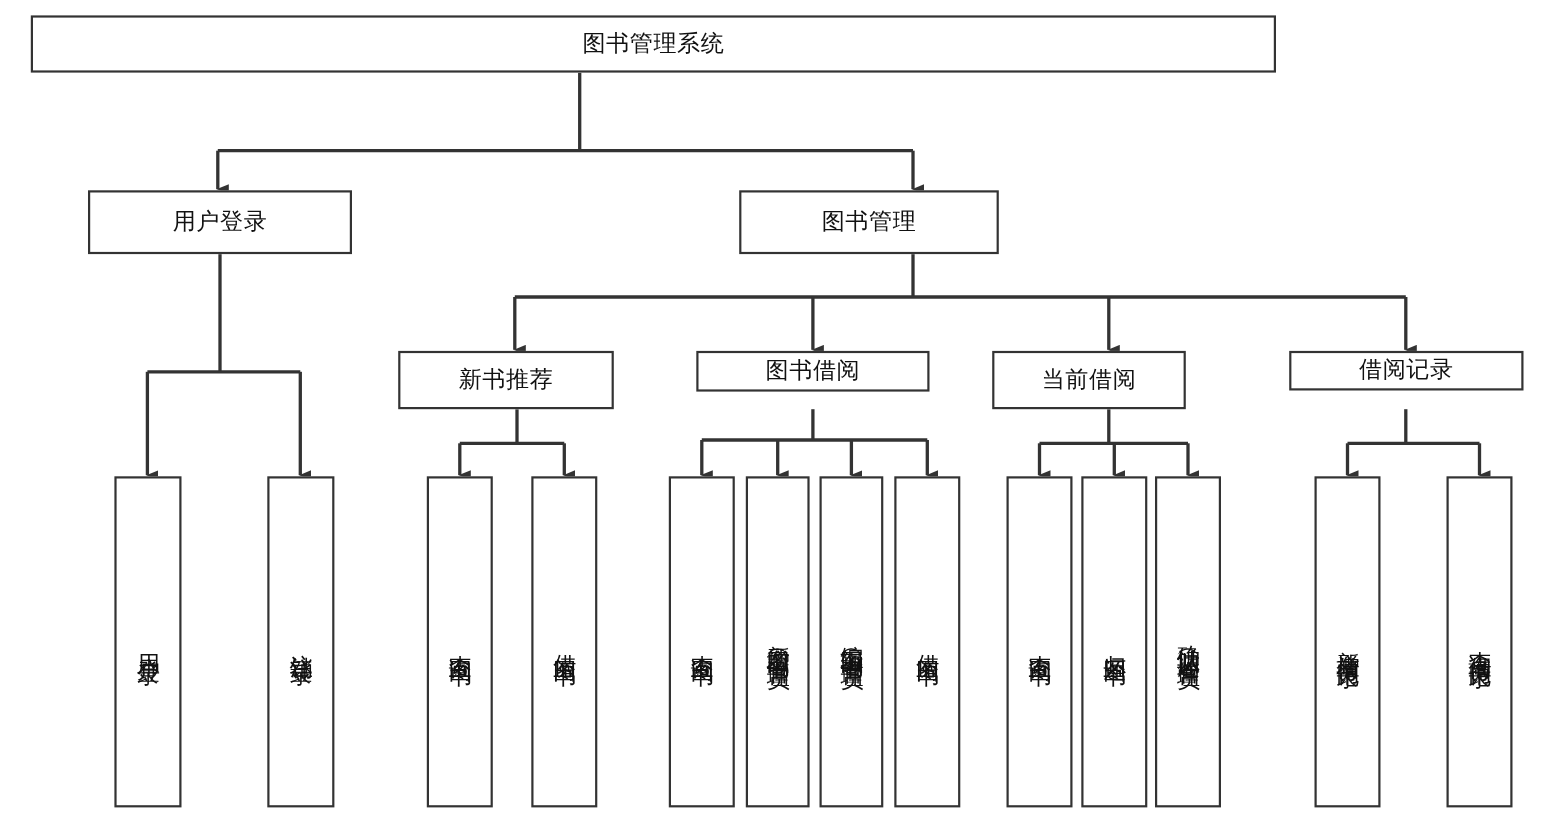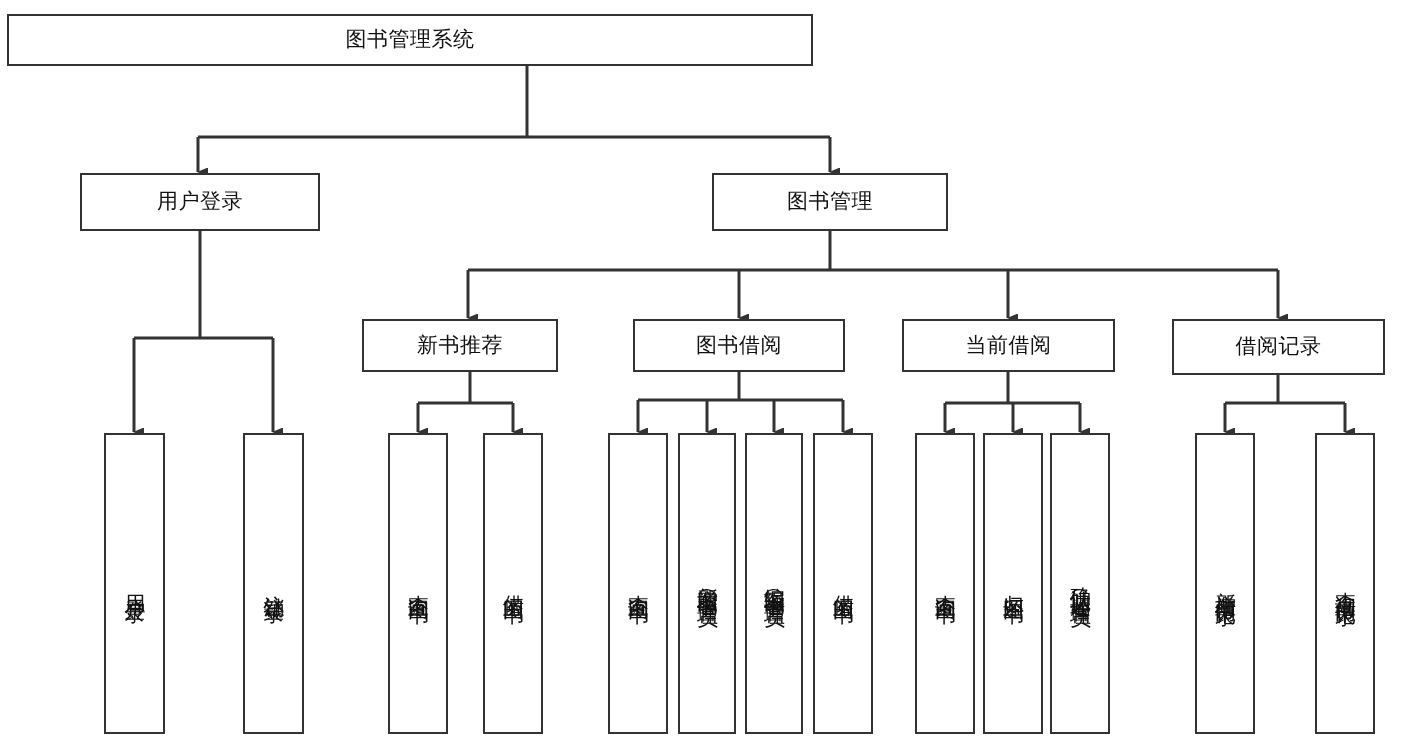--- a/index.html
+++ b/index.html
@@ -106,43 +106,43 @@
         <line x1="945" y1="403" x2="945" y2="432" marker-end="url(#arrowhead)"></line>
         <line x1="1013" y1="403" x2="1013" y2="432" marker-end="url(#arrowhead)"></line>
         <line x1="1080" y1="403" x2="1080" y2="432" marker-end="url(#arrowhead)"></line>
         <line x1="1278" y1="372" x2="1278" y2="403"></line>
         <line x1="1225" y1="403" x2="1345" y2="403"></line>
         <line x1="1225" y1="403" x2="1225" y2="432" marker-end="url(#arrowhead)"></line>
         <line x1="1345" y1="403" x2="1345" y2="432" marker-end="url(#arrowhead)"></line>
       </g>
   </svg>
 
-  <div class="node horizontal" style="left: 7px; top: 14px; width: 806px; height: 52px;">
+  <div class="node horizontal" style="left: 28px; top: 14px; width: 1132px; height: 52px;">
     <span class="node-label">图书管理系统</span>
   </div>
 
   <div id="node-layer-l1">
       <div class="node horizontal" style="left: 80px; top: 173px; width: 240px; height: 58px;">
         <span class="node-label">用户登录</span>
       </div>
-      <div class="node horizontal" style="left: 712px; top: 173px; width: 236px; height: 58px;">
+      <div class="node horizontal" style="left: 672px; top: 173px; width: 236px; height: 58px;">
         <span class="node-label">图书管理</span>
       </div>
     </div>
   <div id="node-layer-l2">
       <div class="node horizontal" style="left: 362px; top: 319px; width: 196px; height: 53px;">
         <span class="node-label">新书推荐</span>
       </div>
-      <div class="node horizontal" style="left: 633px; top: 319px; width: 212px; height: 53px;">
+      <div class="node horizontal" style="left: 633px; top: 319px; width: 212px; height: 37px;">
         <span class="node-label">图书借阅</span>
       </div>
-      <div class="node horizontal" style="left: 902px; top: 319px; width: 213px; height: 53px;">
+      <div class="node horizontal" style="left: 902px; top: 319px; width: 176px; height: 53px;">
         <span class="node-label">当前借阅</span>
       </div>
-      <div class="node horizontal" style="left: 1172px; top: 319px; width: 213px; height: 56px;">
+      <div class="node horizontal" style="left: 1172px; top: 319px; width: 213px; height: 36px;">
         <span class="node-label">借阅记录</span>
       </div>
     </div>
   <div id="node-layer-leaf">
       <div class="node vertical" style="left: 104px; top: 433px; width: 61px; height: 301px;">
         <span class="node-label">用户登录</span>
       </div>
       <div class="node vertical" style="left: 243px; top: 433px; width: 61px; height: 301px;">
         <span class="node-label">注销登录</span>
       </div>

